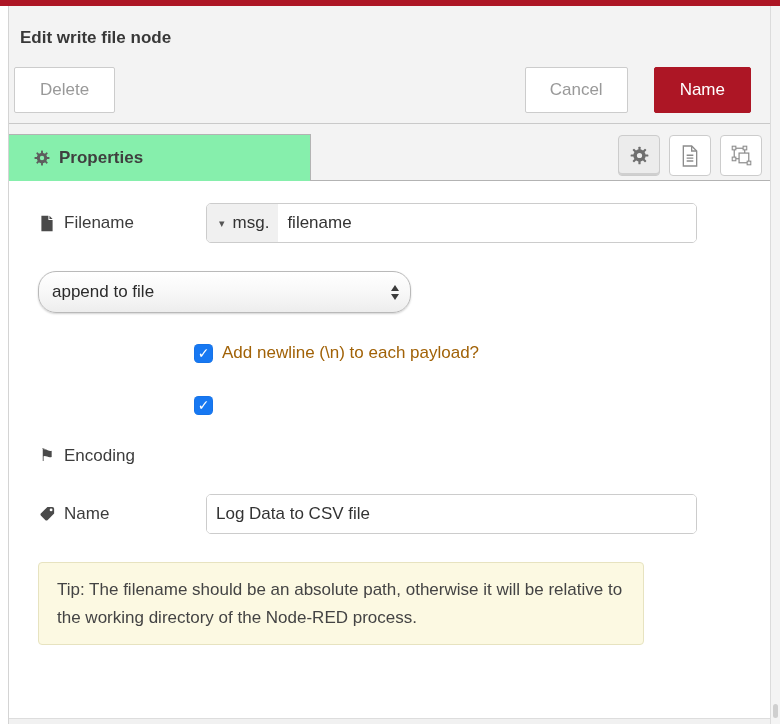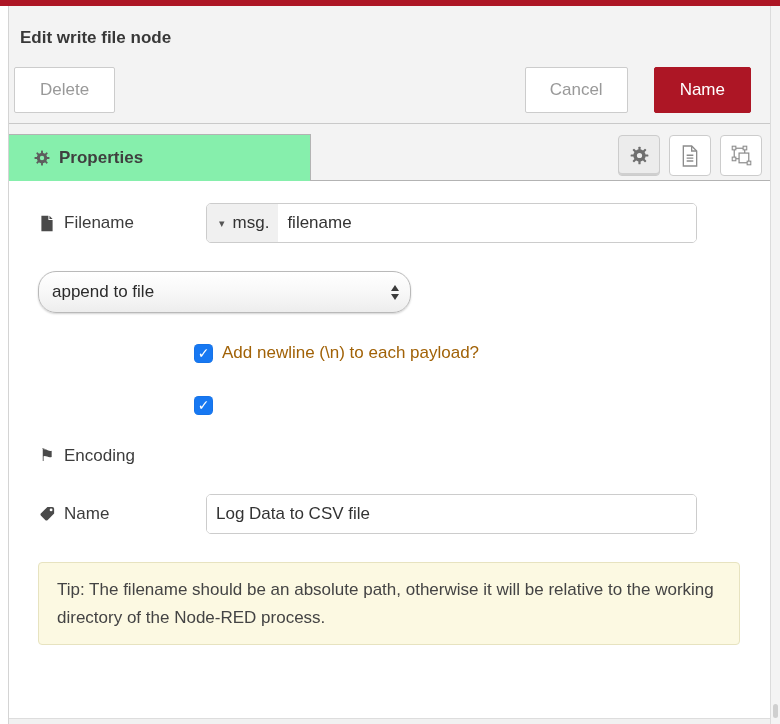--- a/index.html
+++ b/index.html
@@ -66,21 +66,21 @@
   .tri-down{width:0; height:0; border-left:4.5px solid transparent; border-right:4.5px solid transparent;
     border-top:6px solid #3c3c3c;}
 
   .checkbox-row{display:flex; align-items:center; margin-left:156px; margin-bottom:28px; height:24px;}
   .checkbox{width:19px; height:19px; border-radius:4.5px; background:var(--checkbox-blue);
     color:#fff; display:flex; align-items:center; justify-content:center;
     font-size:14px; font-weight:bold; line-height:1; margin-right:9px; cursor:pointer;
     box-shadow:inset 0 0 0 0.5px rgba(0,0,0,0.08);}
   .checkbox-label{font-size:17px; color:#a16207;}
 
-  .tip{margin-top:8px; width:702px; background:var(--tip-bg); border:1px solid var(--tip-border);
+  .tip{margin-top:8px; width:606px; background:var(--tip-bg); border:1px solid var(--tip-border);
     border-radius:4px; padding:13px 18px; font-size:17px; color:#444; line-height:1.62;}
 
   .scroll-right{position:absolute; right:0; top:6px; bottom:0; width:10px; background:#f4f4f4;
     border-left:1px solid #dcdcdc; z-index:5;}
   .scroll-right .thumb{position:absolute; bottom:6px; left:2px; width:5px; height:14px;
     background:#cfcfcf; border-radius:3px;}
   .scroll-bottom{position:absolute; left:9px; right:10px; bottom:0; height:6px; background:#f1f1f1;
     border-top:1px solid #ddd; z-index:4;}
 
   svg{display:block;}

